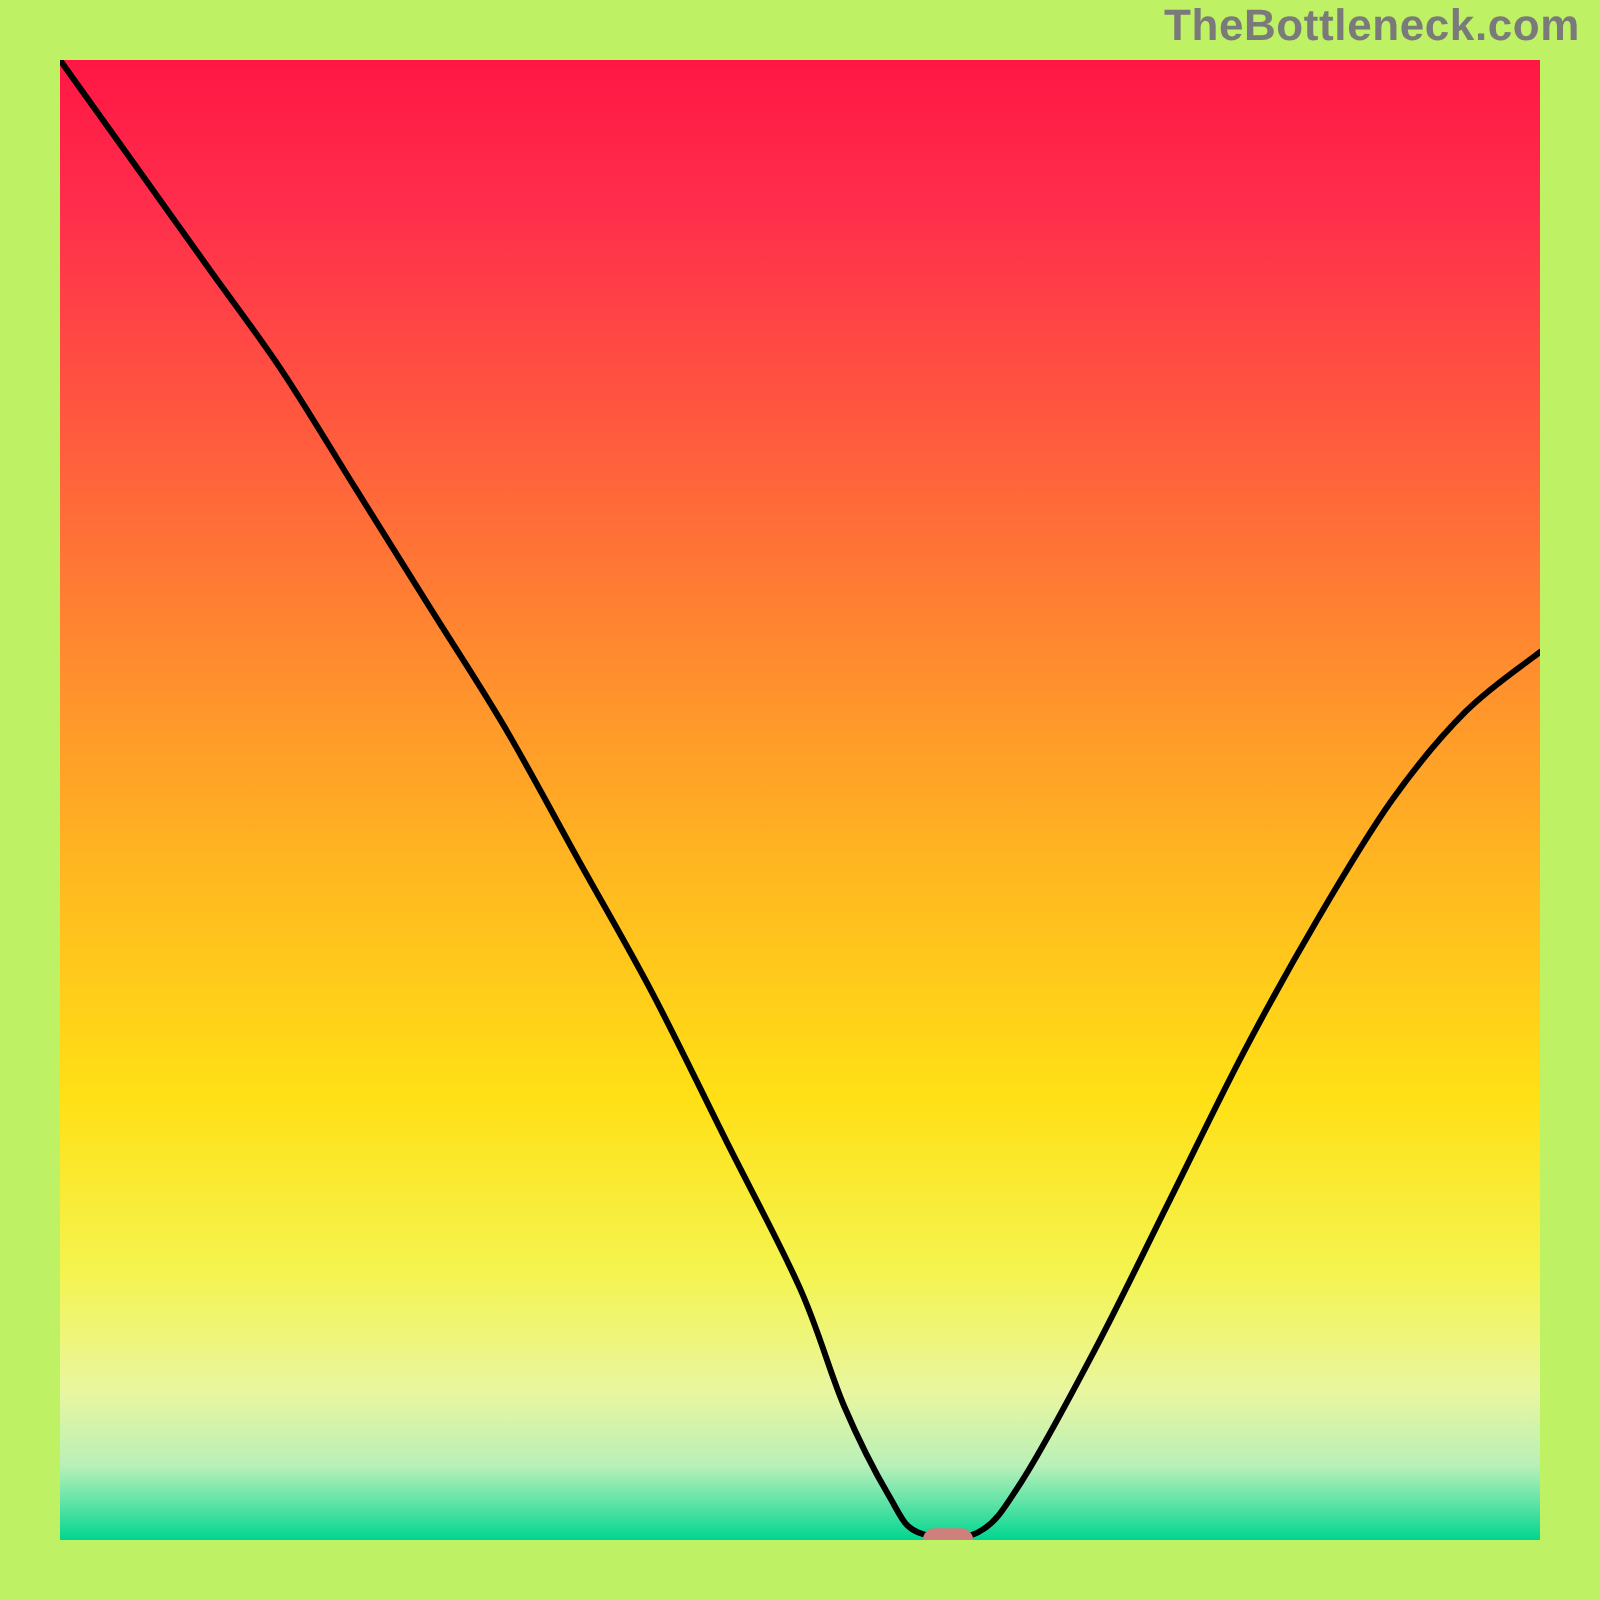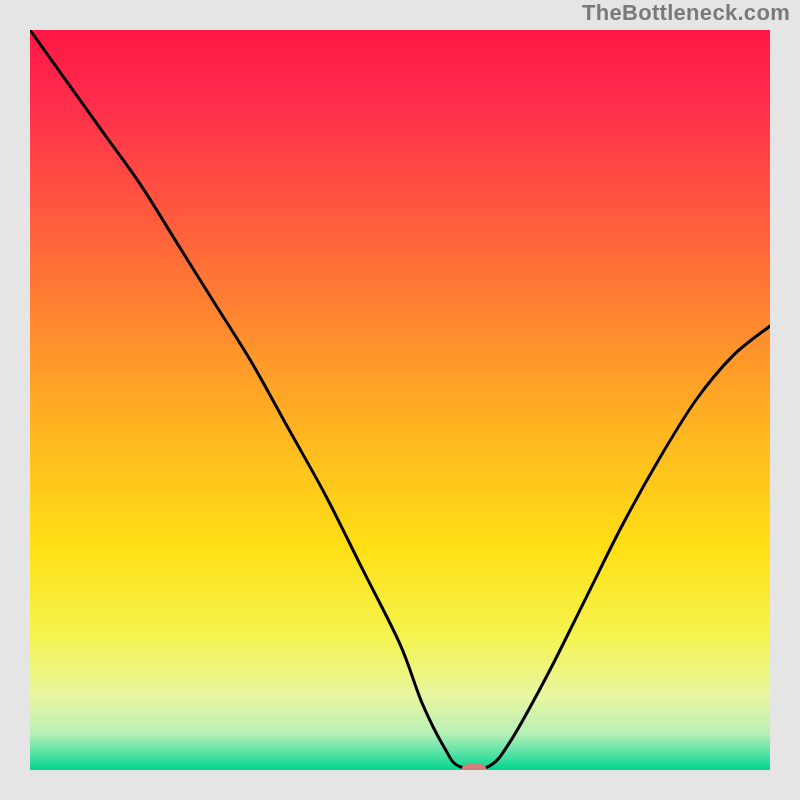--- a/index.html
+++ b/index.html
@@ -8,21 +8,21 @@
     width: 800px;
     height: 800px;
     background: #000;
     overflow: hidden;
     font-family: Arial, Helvetica, sans-serif;
   }
   .frame {
     position: relative;
     width: 800px;
     height: 800px;
-    background: #e5e5e5;
+    background: #bef264;
   }
   .watermark {
     position: absolute;
     top: 0px;
     right: 10px;
     font-size: 22px;
     font-weight: bold;
     color: #7a7a7a;
     letter-spacing: 0.3px;
   }

